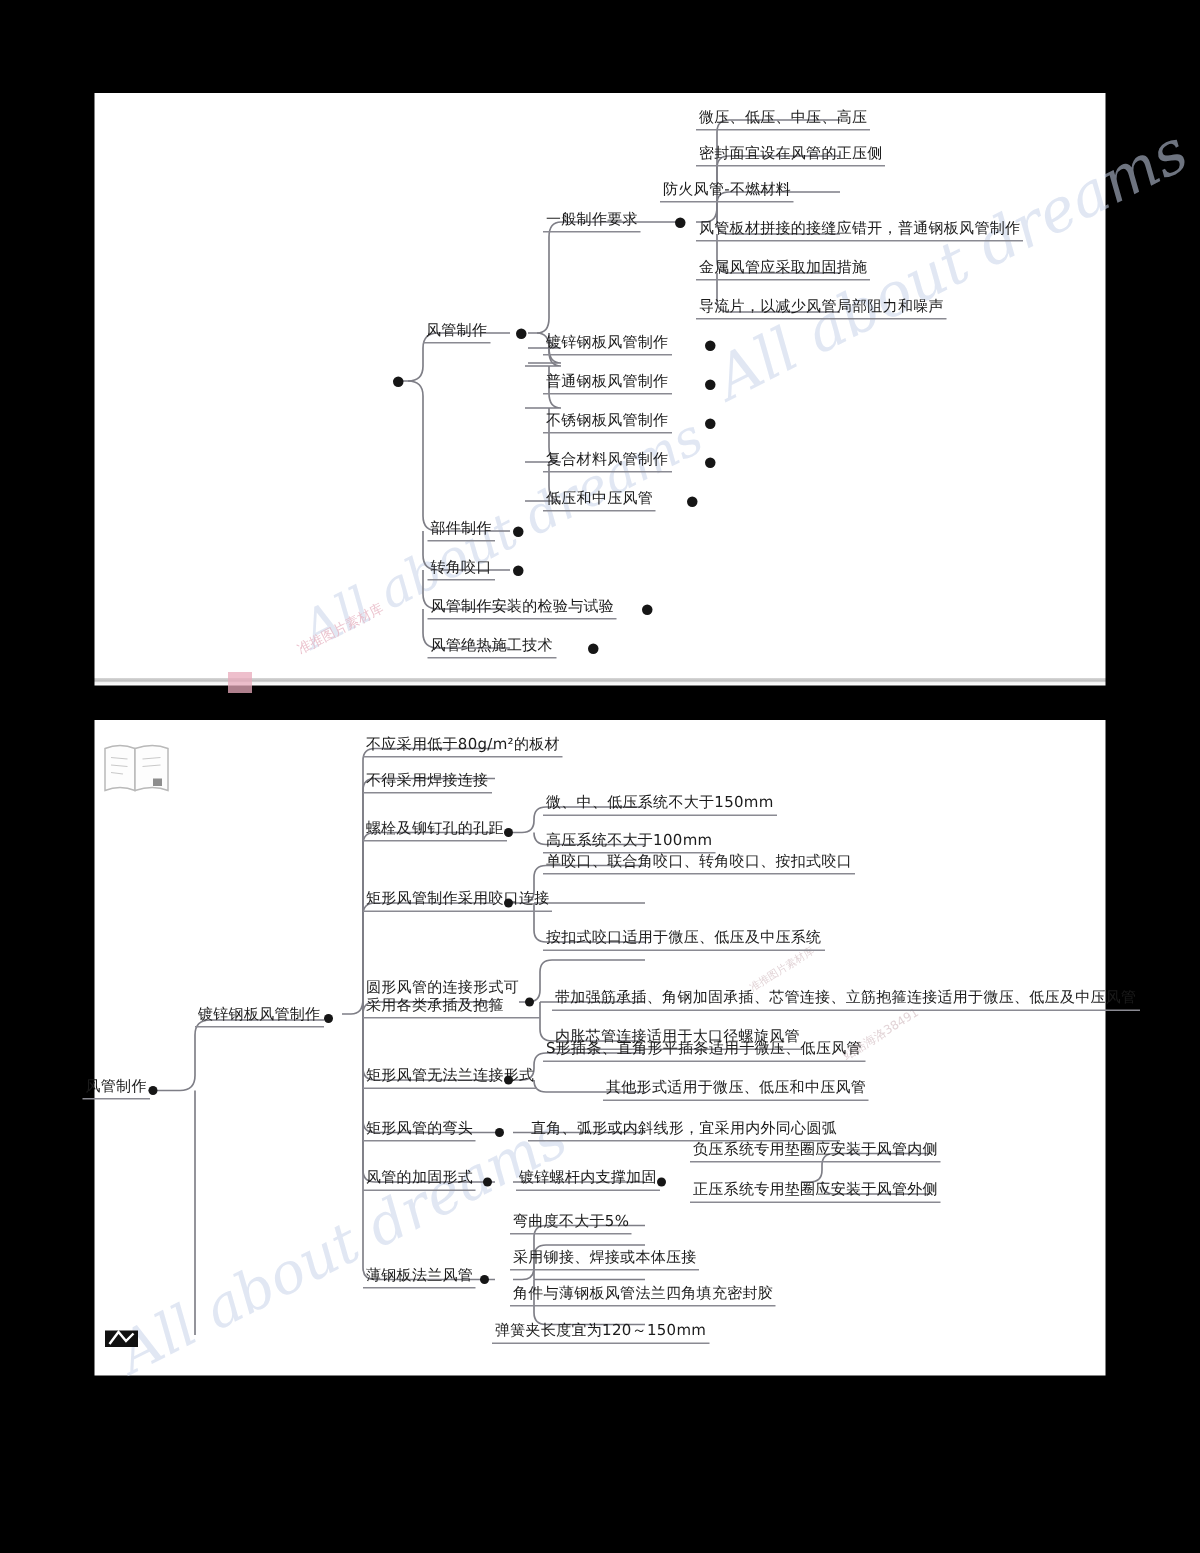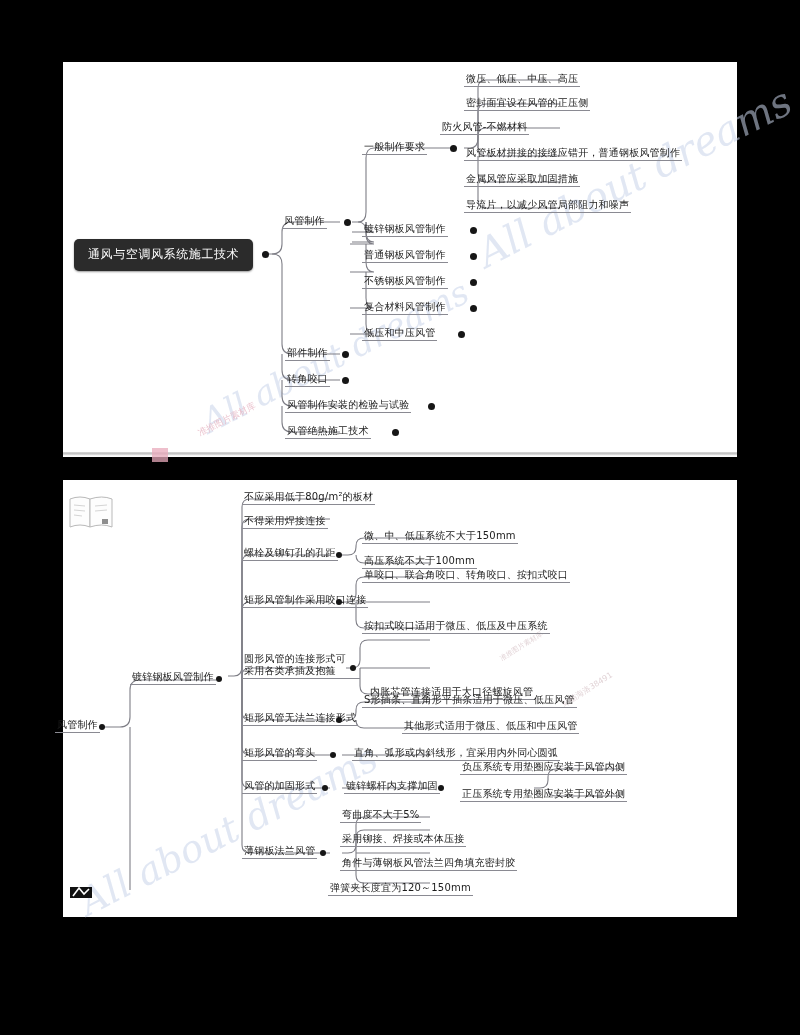--- a/index.html
+++ b/index.html
@@ -190,21 +190,20 @@
     <path d="M366 308 L366 324 Q366 334 374 334 L350 334"></path>
 
     <path d="M464 148 L470 148 Q478 148 478 138 L478 88 Q478 80 486 80 L560 80"></path>
     <path d="M478 148 L478 112 Q478 104 486 104 L560 104"></path>
     <path d="M478 148 L478 136 Q478 128 486 128 L560 128"></path>
     <path d="M478 148 Q478 156 486 156 L560 156"></path>
     <path d="M478 156 L478 174 Q478 182 486 182 L560 182"></path>
     <path d="M478 182 L478 200 Q478 208 486 208 L560 208"></path>
   </svg>
 
-  <div class="root-box" style="left:74px; top:239px;">通风与空调风系统施工技术</div>
   <div class="dot" style="left:262px; top:251px;"></div>
 
   <div class="node" style="left:282px; top:214px;">风管制作</div>
   <div class="dot" style="left:344px; top:219px;"></div>
 
   <div class="node" style="left:362px; top:140px;">一般制作要求</div>
   <div class="dot" style="left:450px; top:145px;"></div>
 
   <div class="node" style="left:464px; top:72px;">微压、低压、中压、高压</div>
   <div class="node" style="left:464px; top:96px;">密封面宜设在风管的正压侧</div>
@@ -301,20 +300,21 @@
   <div class="node sm" style="left:242px; top:594px;">矩形风管制作采用咬口连接</div>
   <div class="dot sm" style="left:336px; top:599px;"></div>
   <div class="node sm" style="left:362px; top:569px;">单咬口、联合角咬口、转角咬口、按扣式咬口</div>
   <div class="node sm" style="left:362px; top:620px;">按扣式咬口适用于微压、低压及中压系统</div>
 
   <div class="node sm two" style="left:242px; top:653px;">
     <span class="ln">圆形风管的连接形式可</span>
     <span class="ln">采用各类承插及抱箍</span>
   </div>
   <div class="dot sm" style="left:350px; top:665px;"></div>
+  <div class="node sm" style="left:368px; top:660px;">带加强筋承插、角钢加固承插、芯管连接、立筋抱箍连接适用于微压、低压及中压风管</div>
   <div class="node sm" style="left:368px; top:686px;">内胀芯管连接适用于大口径螺旋风管</div>
 
   <div class="node sm" style="left:242px; top:712px;">矩形风管无法兰连接形式</div>
   <div class="dot sm" style="left:336px; top:717px;"></div>
   <div class="node sm" style="left:362px; top:694px;">S形插条、直角形平插条适用于微压、低压风管</div>
   <div class="node sm" style="left:362px; top:720px;margin-left:40px;">其他形式适用于微压、低压和中压风管</div>
 
   <div class="node sm" style="left:242px; top:747px;">矩形风管的弯头</div>
   <div class="dot sm" style="left:330px; top:752px;"></div>
   <div class="node sm" style="left:352px; top:747px;">直角、弧形或内斜线形，宜采用内外同心圆弧</div>

